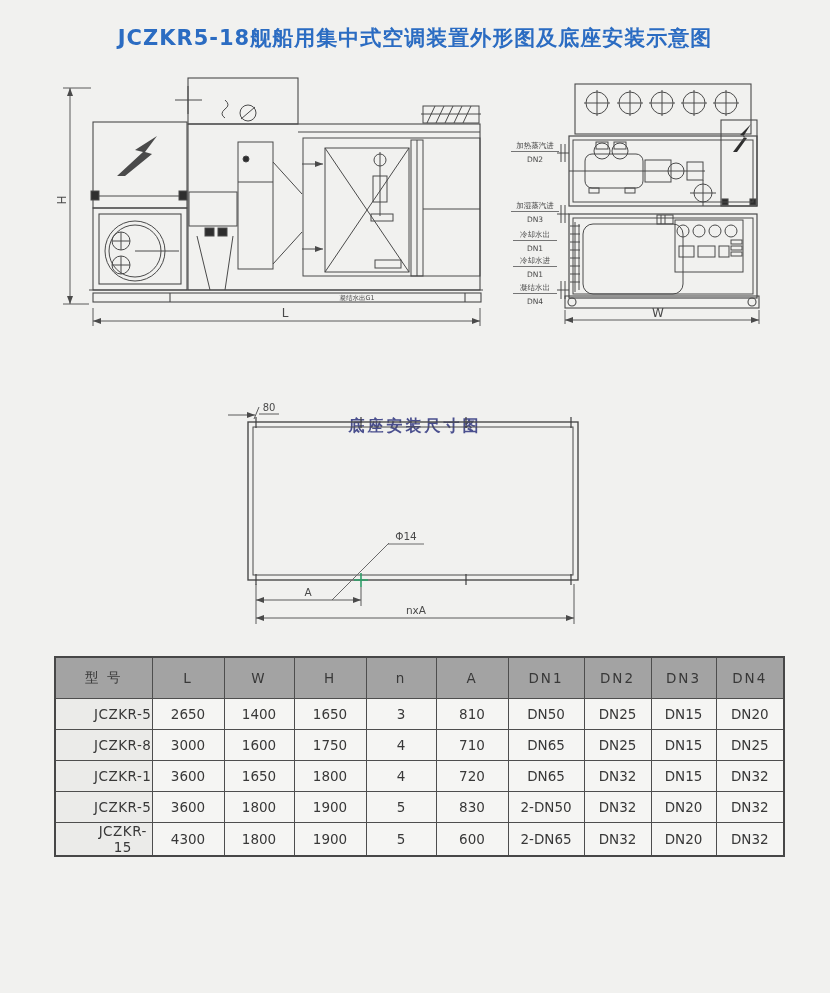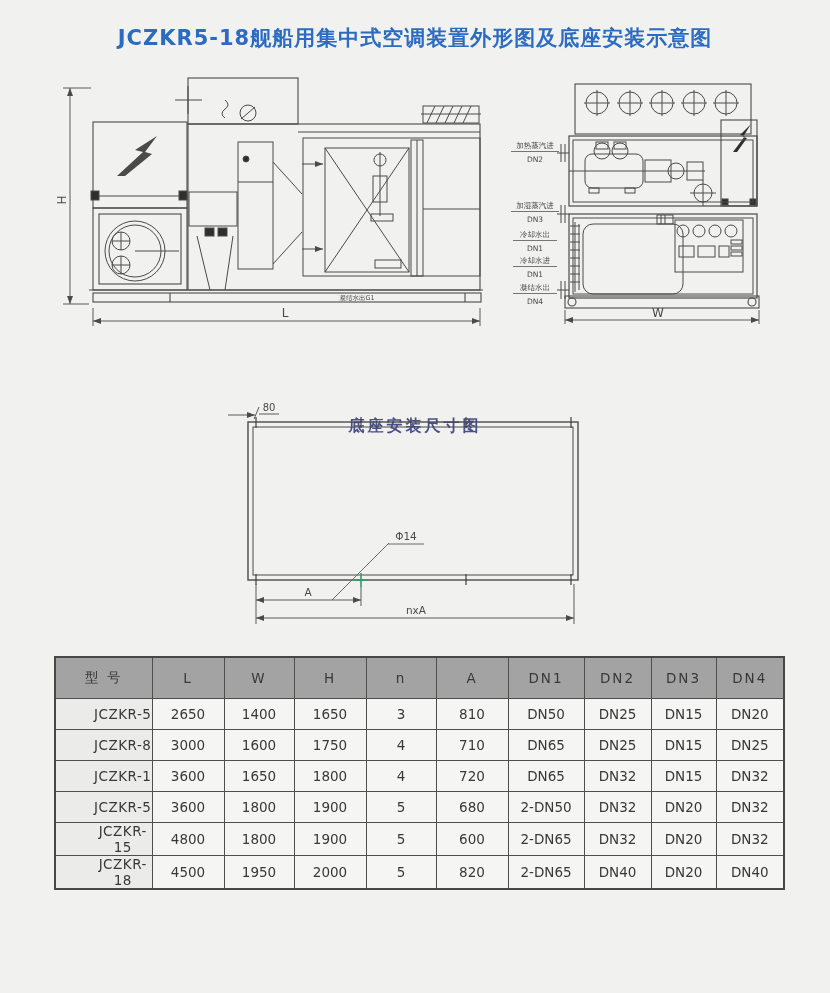--- a/index.html
+++ b/index.html
@@ -393,46 +393,34 @@
           <td>DN32</td>
           <td>DN15</td>
           <td>DN32</td>
         </tr>
         <tr>
           <td class="model-cell">JCZKR-5</td>
           <td>3600</td>
           <td>1800</td>
           <td>1900</td>
           <td>5</td>
-          <td>680</td>
+          <td>830</td>
           <td>2-DN50</td>
           <td>DN32</td>
           <td>DN20</td>
           <td>DN32</td>
         </tr>
         <tr>
           <td class="model-cell">JCZKR-15</td>
-          <td>4800</td>
+          <td>4300</td>
           <td>1800</td>
           <td>1900</td>
           <td>5</td>
           <td>600</td>
           <td>2-DN65</td>
           <td>DN32</td>
           <td>DN20</td>
           <td>DN32</td>
         </tr>
-        <tr>
-          <td class="model-cell">JCZKR-18</td>
-          <td>4500</td>
-          <td>1950</td>
-          <td>2000</td>
-          <td>5</td>
-          <td>820</td>
-          <td>2-DN65</td>
-          <td>DN40</td>
-          <td>DN20</td>
-          <td>DN40</td>
-        </tr>
       </tbody>
   </table>
 
 </div>
 
 </body></html>

